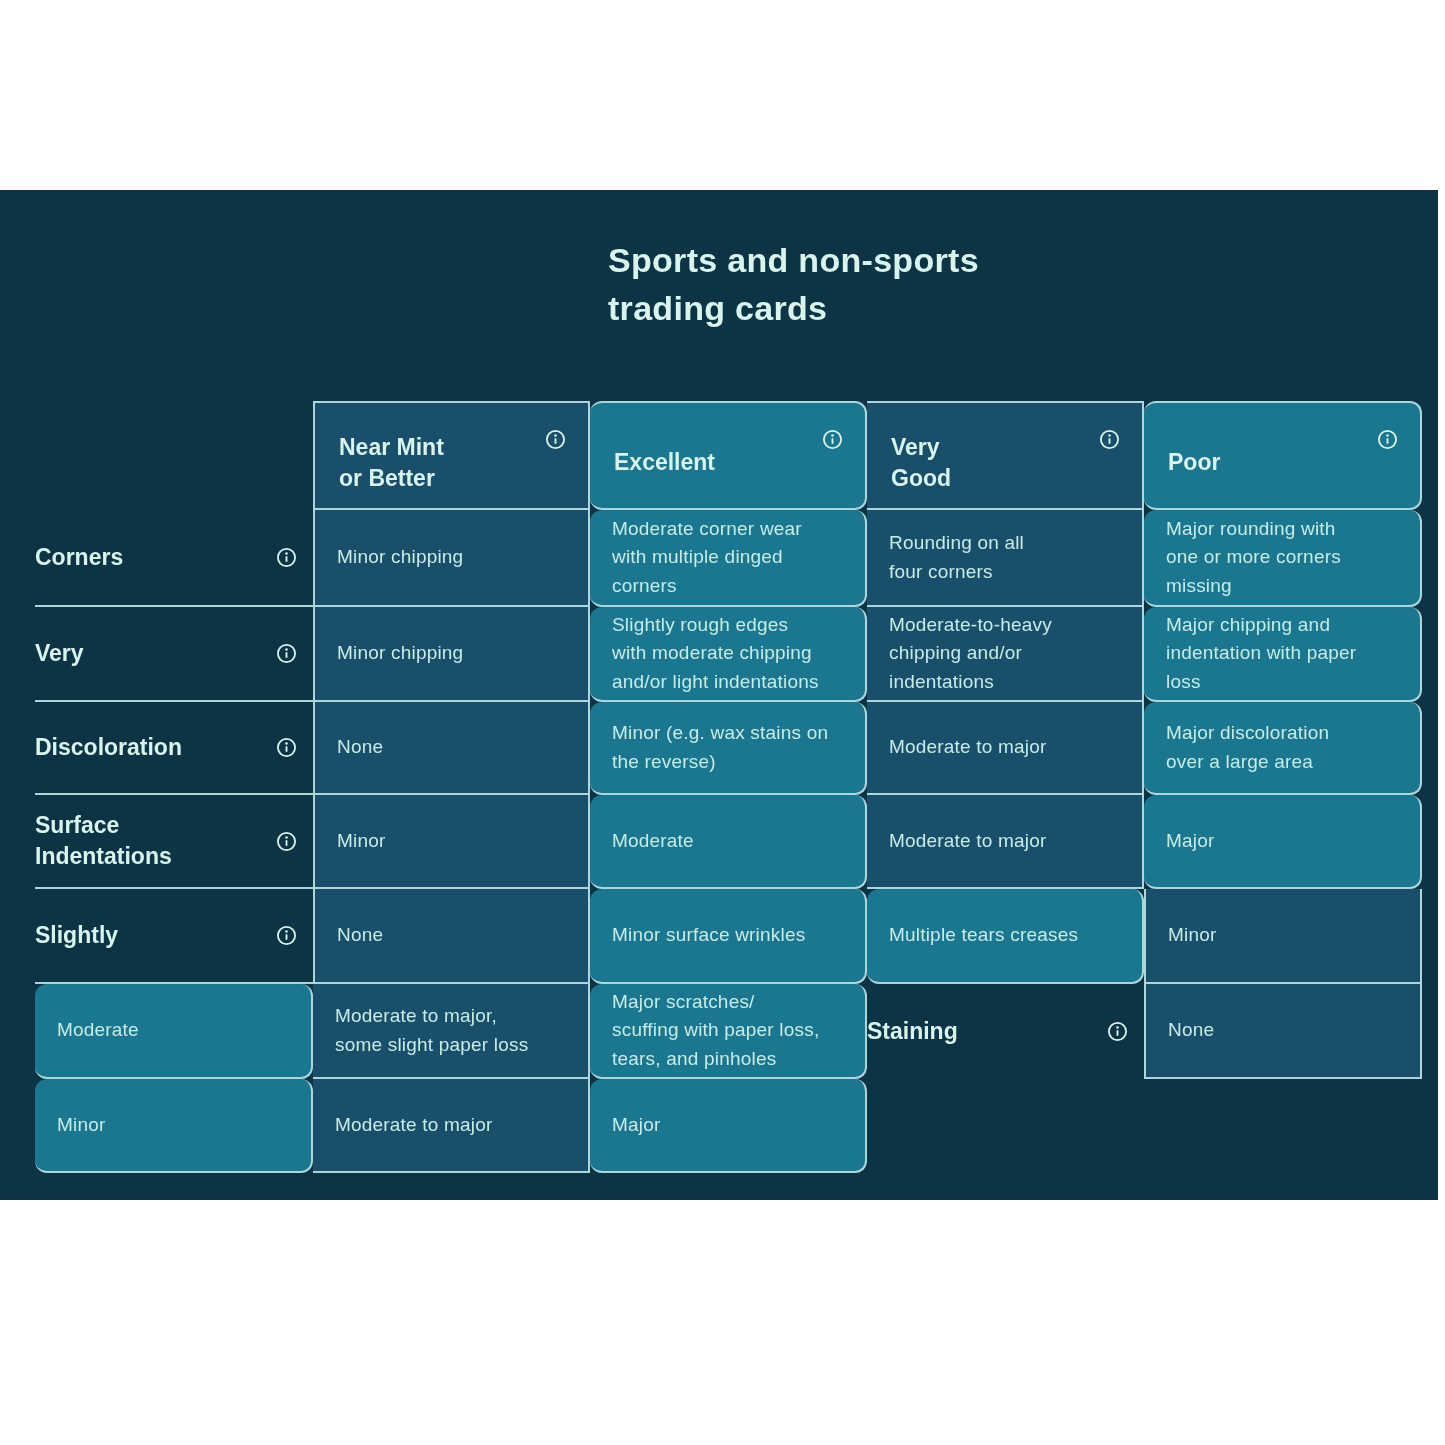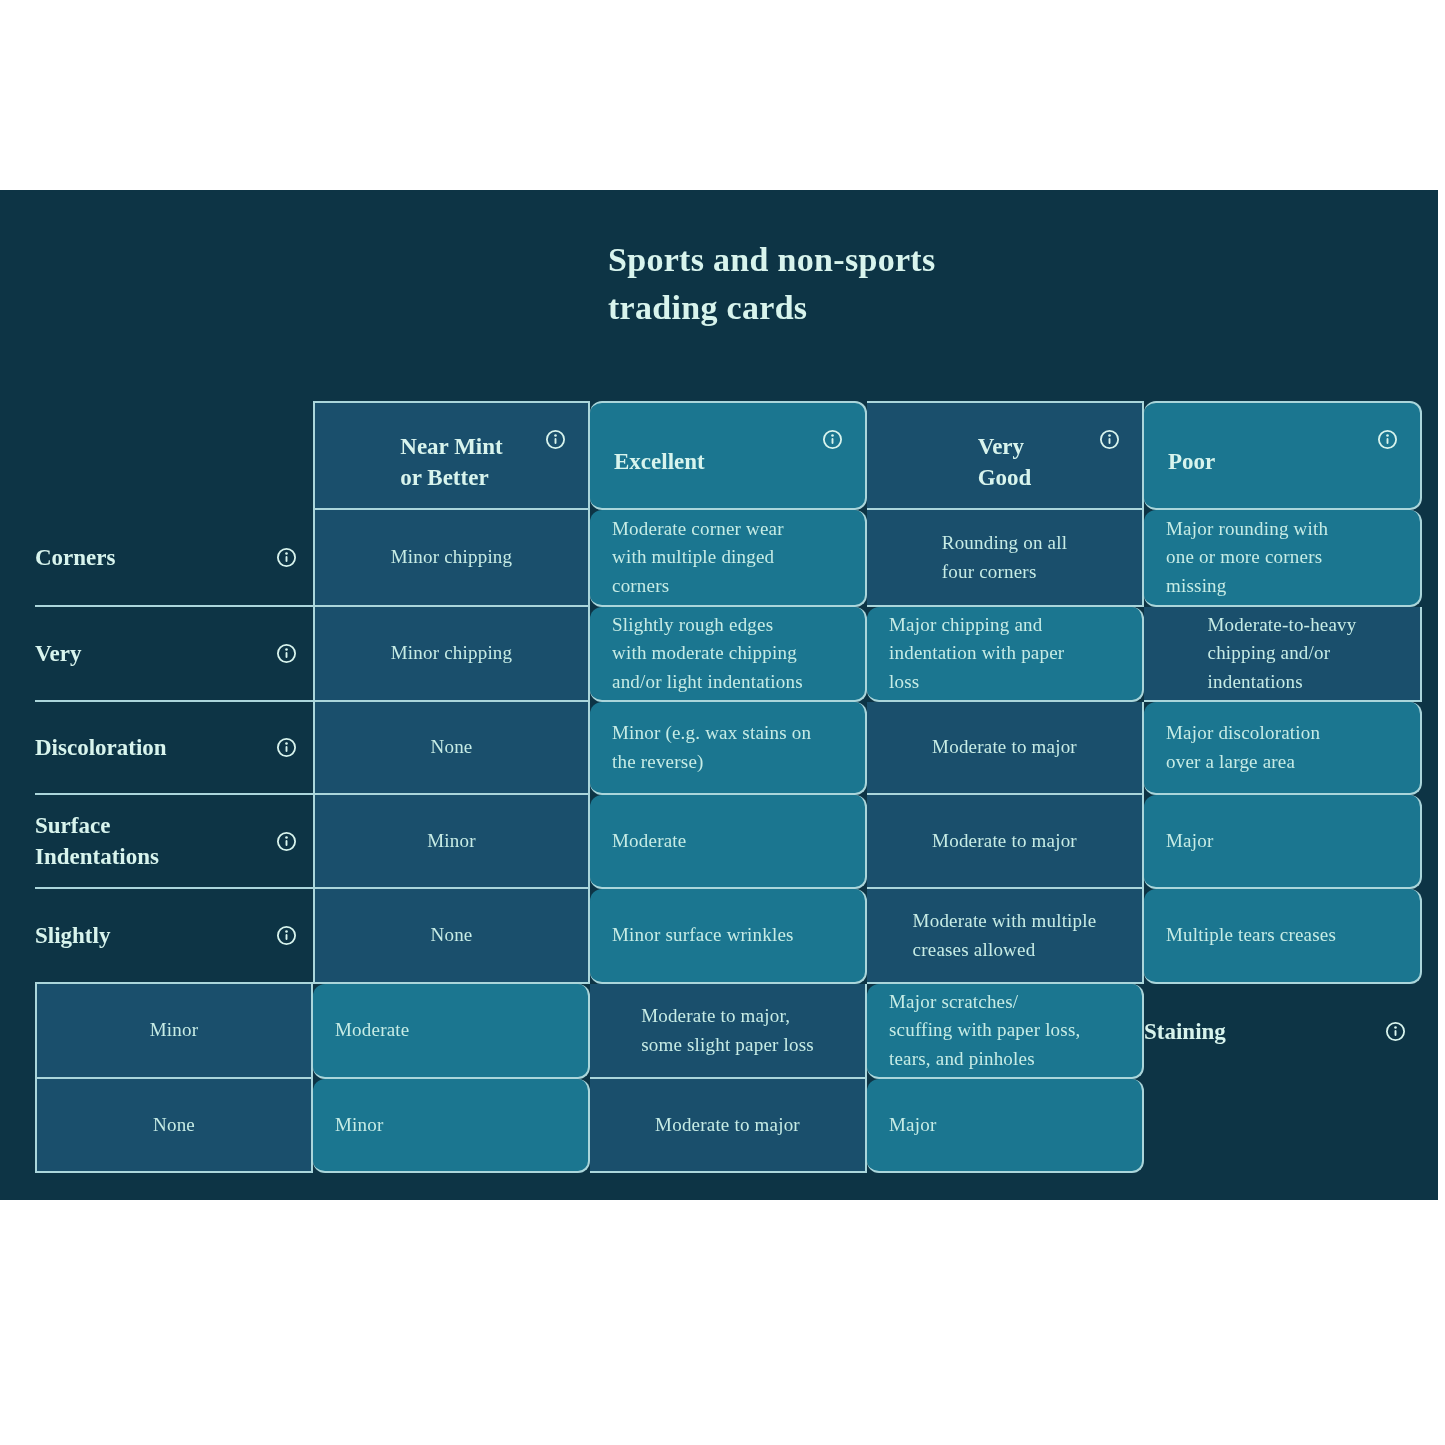--- a/index.html
+++ b/index.html
@@ -13,21 +13,20 @@
   }
   *{margin:0;padding:0;box-sizing:border-box;}
   html,body{background:var(--page-bg);}
   body{
     width:1445px;height:1445px;position:relative;
     font-family:"Liberation Sans","DejaVu Sans",sans-serif;
   }
   .panel{
     position:absolute;left:0;top:190px;width:1438px;height:1010px;
     background:var(--panel-bg);
-    font-family:Liberation Serif, serif;
   }
   .title{
     position:absolute;left:608px;top:46px;
     font-size:34px;font-weight:700;line-height:1.42;letter-spacing:.3px;
     color:var(--heading-text);white-space:pre-line;
   }
   .grid{
     position:absolute;left:35px;top:211px;width:1387px;
     display:grid;
     grid-template-columns:278px 277px 277px 277px 278px;
@@ -53,21 +52,21 @@
   .rhead.last{border-bottom:none;align-items:center;}
   .dcell{
     display:flex;align-items:center;
     padding:0 22px;
     border-right:2px solid var(--grid-border);
     border-bottom:2px solid var(--grid-border);
     color:var(--cell-text);font-size:19px;font-weight:500;
     line-height:1.48;letter-spacing:.2px;
   }
   .dcell.first{border-left:2px solid var(--grid-border);}
-  .col-dark{background:var(--col-dark);justify-content:center;}
+  .col-dark{background:var(--col-dark);}
   .col-teal{background:var(--col-teal);border-radius:12px;}
   .pre{white-space:pre-line;}
   .info{
     width:21px;height:21px;flex:0 0 auto;color:var(--heading-text);
     display:inline-flex;cursor:pointer;
   }
   .info svg{width:21px;height:21px;display:block;}
 </style>
 </head>
 <body>
@@ -163,30 +162,30 @@
 </span>
     </div>
     <div class="dcell col-dark first">
         <span class="pre">Minor chipping</span>
       </div>
     <div class="dcell col-teal">
         <span class="pre">Slightly rough edges
 with moderate chipping
 and/or light indentations</span>
       </div>
+    <div class="dcell col-dark">
+        <span class="pre">Moderate-to-heavy
+chipping and/or
+indentations</span>
+      </div>
     <div class="dcell col-teal">
         <span class="pre">Major chipping and
 indentation with paper
 loss</span>
       </div>
-    <div class="dcell col-dark">
-        <span class="pre">Moderate-to-heavy
-chipping and/or
-indentations</span>
-      </div>
 
     <div class="rhead">
       <span class="pre">Discoloration</span>
       <span class="info">
   <svg viewBox="0 0 20 20" aria-hidden="true">
     <circle cx="10" cy="10" r="8.2" fill="none" stroke="currentColor" stroke-width="1.7"></circle>
     <circle cx="10" cy="6.2" r="1.25" fill="currentColor"></circle>
     <rect x="9.1" y="8.6" width="1.8" height="5.7" rx="0.9" fill="currentColor"></rect>
   </svg>
 </span>
@@ -238,24 +237,20 @@
     <circle cx="10" cy="6.2" r="1.25" fill="currentColor"></circle>
     <rect x="9.1" y="8.6" width="1.8" height="5.7" rx="0.9" fill="currentColor"></rect>
   </svg>
 </span>
     </div>
     <div class="dcell col-dark first">
         <span class="pre">None</span>
       </div>
     <div class="dcell col-teal">
         <span class="pre">Minor surface wrinkles</span>
-      </div>
-    <div class="dcell col-dark">
-        <span class="pre">Moderate with multiple
-creases allowed</span>
       </div>
     <div class="dcell col-teal">
         <span class="pre">Multiple tears creases</span>
       </div>
 
     <div class="dcell col-dark first">
         <span class="pre">Minor</span>
       </div>
     <div class="dcell col-teal">
         <span class="pre">Moderate</span>

